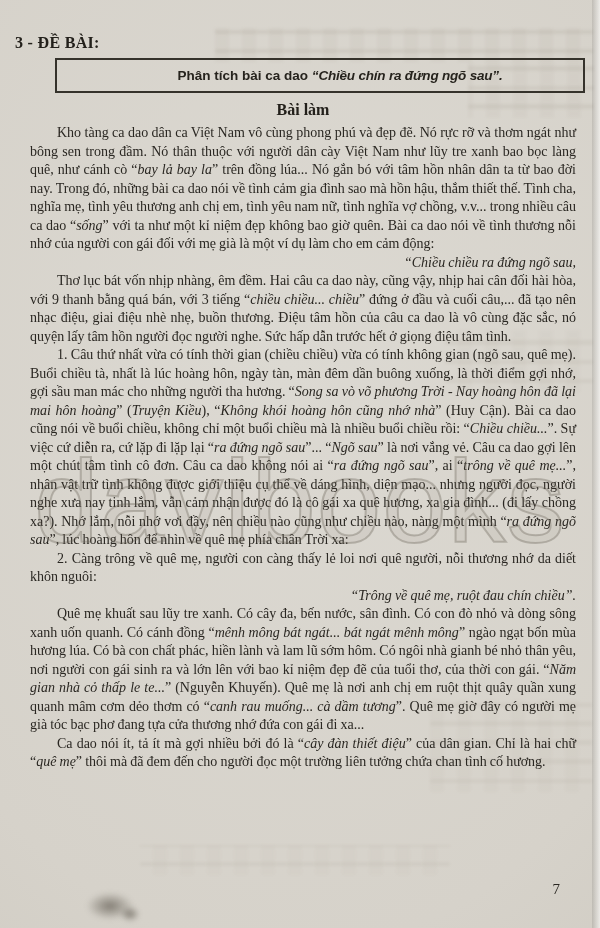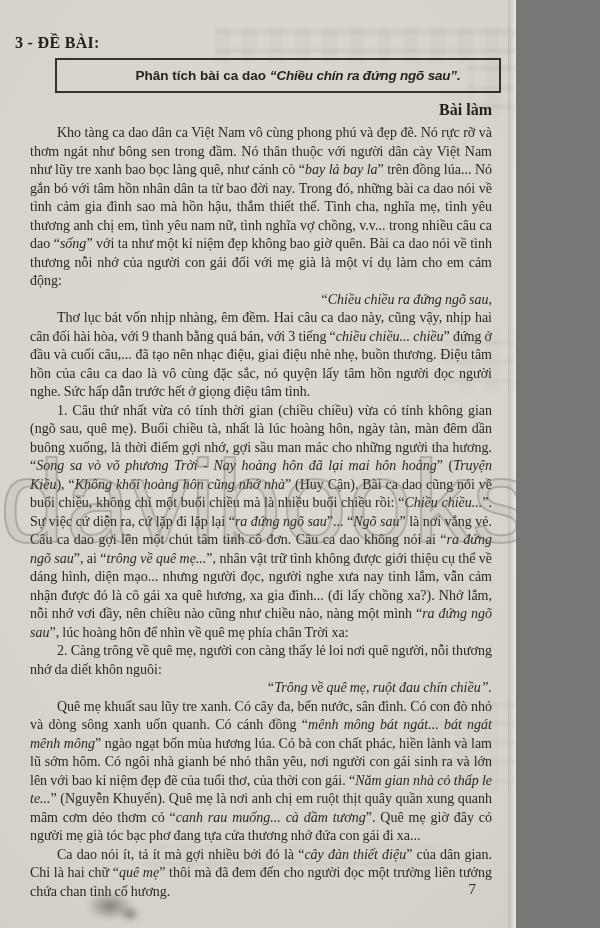--- a/index.html
+++ b/index.html
@@ -1,38 +1,38 @@
 <!DOCTYPE html>
 <html lang="vi"><head>
 <meta charset="utf-8">
 <style>
   html,body{margin:0;padding:0;}
   body{background:#777;font-family:"Liberation Serif",serif;}
   .page{
-    position:relative;width:516px;height:928px;overflow:hidden;
+    position:relative;width:600px;height:928px;overflow:hidden;
     background:radial-gradient(140% 120% at 48% 40%, #dcd9d2 0%, #d6d2ca 52%, #ccc8be 84%, #c1bdb2 100%);
     color:#2a2722;
   }
   .page::after{
     content:'';position:absolute;right:0;top:0;width:8px;height:100%;
     background:linear-gradient(to right, rgba(0,0,0,0.10), rgba(255,255,255,0.55));
     pointer-events:none;
   }
   .content{position:absolute;inset:0;padding:34px 24px 0 30px;box-sizing:border-box;}
   .sec-header{
     font-family:"Liberation Serif",serif;font-weight:700;font-size:16px;
     margin-left:-15px;letter-spacing:.3px;color:#23201b;
   }
   .title-box{
     margin:6px -9px 0 25px;border:2px solid #35322b;
     padding:6px 4px 7px;text-align:center;white-space:nowrap;
   }
   .tb-prefix{font-family:"Liberation Sans",sans-serif;font-weight:700;font-size:13.5px;color:#26231d;margin-left:40px;}
   .tb-quote{font-family:"Liberation Sans",sans-serif;font-weight:700;font-style:italic;font-size:13.5px;letter-spacing:-0.2px;color:#26231d;}
-  .essay-heading{text-align:right;font-weight:700;font-size:16px;margin-top:8px;color:#23201b;}
+  .essay-heading{text-align:center;font-weight:700;font-size:16px;margin-top:8px;color:#23201b;}
   .body{
     margin-top:5px;font-size:14px;line-height:18.5px;
     text-align:justify;word-spacing:-0.4px;
   }
   .para{margin:0;text-indent:27px;}
   .qline{text-align:right;font-style:italic;text-indent:0;}
   .pagenum{position:absolute;right:40px;bottom:30px;font-size:15px;color:#2a2722;}
   
   .watermark{position:absolute;left:0;top:444px;width:100%;text-align:center;pointer-events:none;z-index:5;}
   .wm-big{

